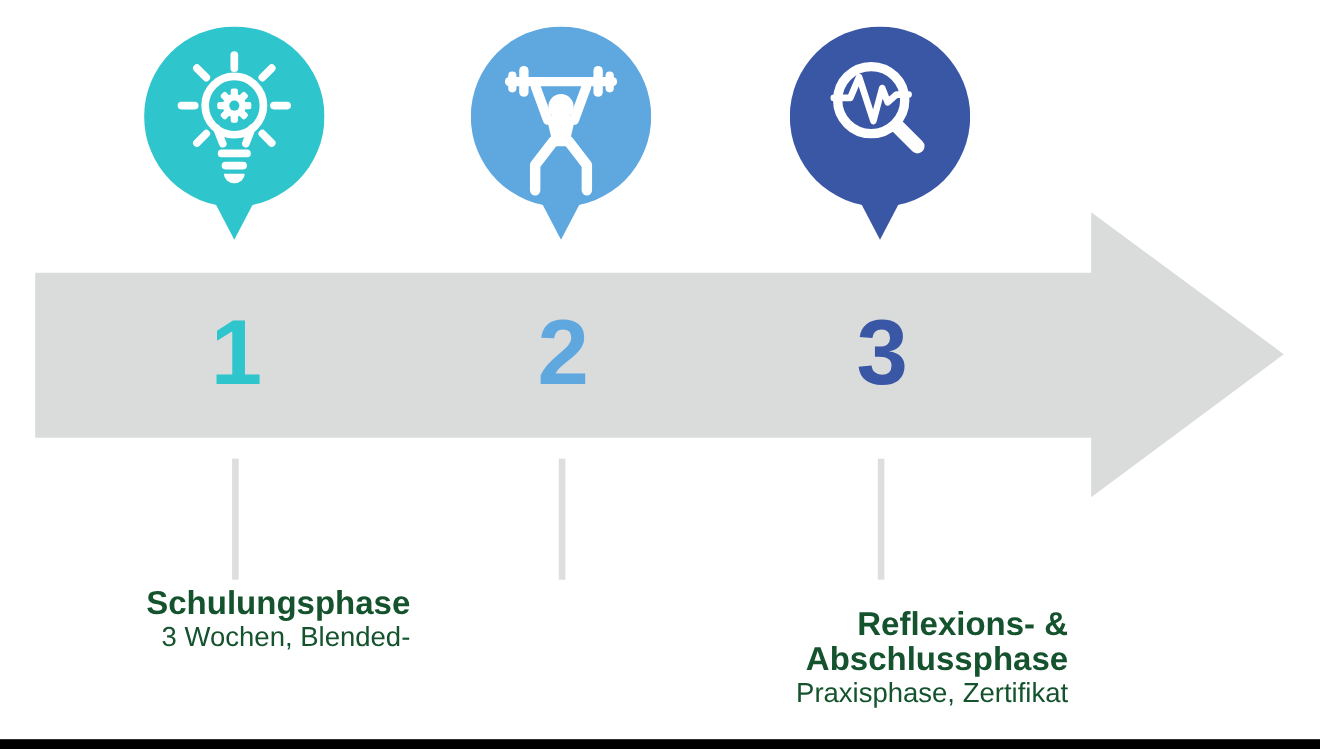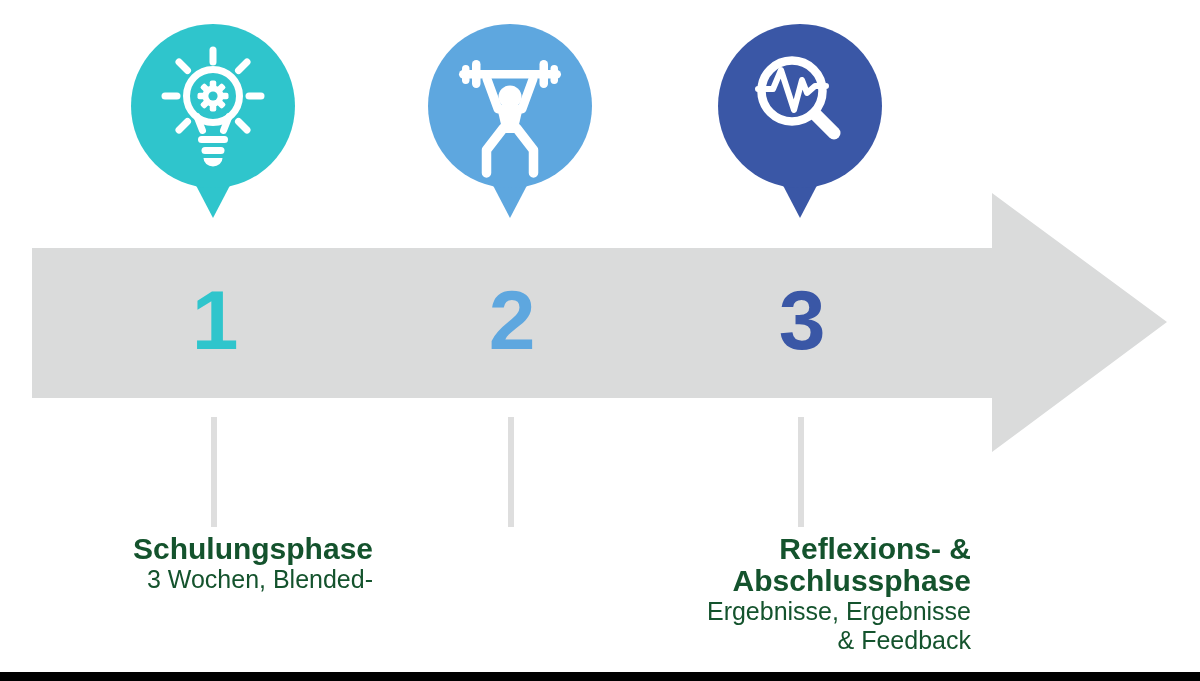--- a/index.html
+++ b/index.html
@@ -23,21 +23,21 @@
   .num1{left:154px;color:#2FC5CC;}
   .num2{left:451px;color:#5EA7DF;}
   .num3{left:741px;color:#3A57A6;}
   .connector{position:absolute;top:417px;width:6px;height:110px;background:#DEDEDE;}
   .conn1{left:211px;}
   .conn2{left:508px;}
   .conn3{left:798px;}
   .label{position:absolute;top:533px;text-align:right;color:#14532d;}
   .label1{left:53px;width:320px;}
   .label2{left:341px;width:340px;}
-  .label3{left:631px;width:340px;}
+  .label3{left:631px;width:340px;margin-top:19px;}
   .label-title{font-size:30px;font-weight:700;line-height:32px;}
   .label-sub{font-size:25px;font-weight:400;line-height:29px;}
   .footer-bar{position:absolute;left:0;right:0;top:672px;bottom:0;background:#000000;}
 </style>
 </head>
 <body>
 
 <div class="canvas">
 
   <svg class="arrow-svg" viewBox="0 0 1200 681" aria-hidden="true">
@@ -121,19 +121,18 @@
 
   <div class="label label1">
     <div class="label-title">Schulungsphase</div>
     <div class="label-sub">3 Wochen, Blended-</div>
   </div>
 
 
   <div class="label label3">
     <div class="label-title">Reflexions- &amp;</div>
     <div class="label-title">Abschlussphase</div>
-    <div class="label-sub">Ergebnisse, Ergebnisse</div>
-    <div class="label-sub">&amp; Feedback</div>
+    <div class="label-sub">Praxisphase, Zertifikat</div>
   </div>
 
   <div class="footer-bar"></div>
 
 </div>
 
 </body></html>

